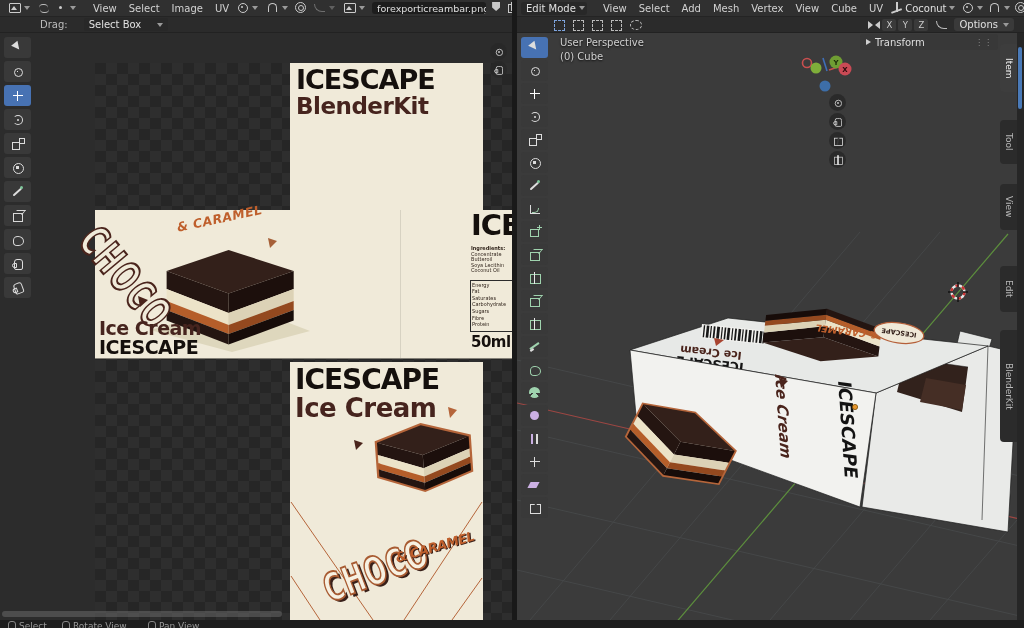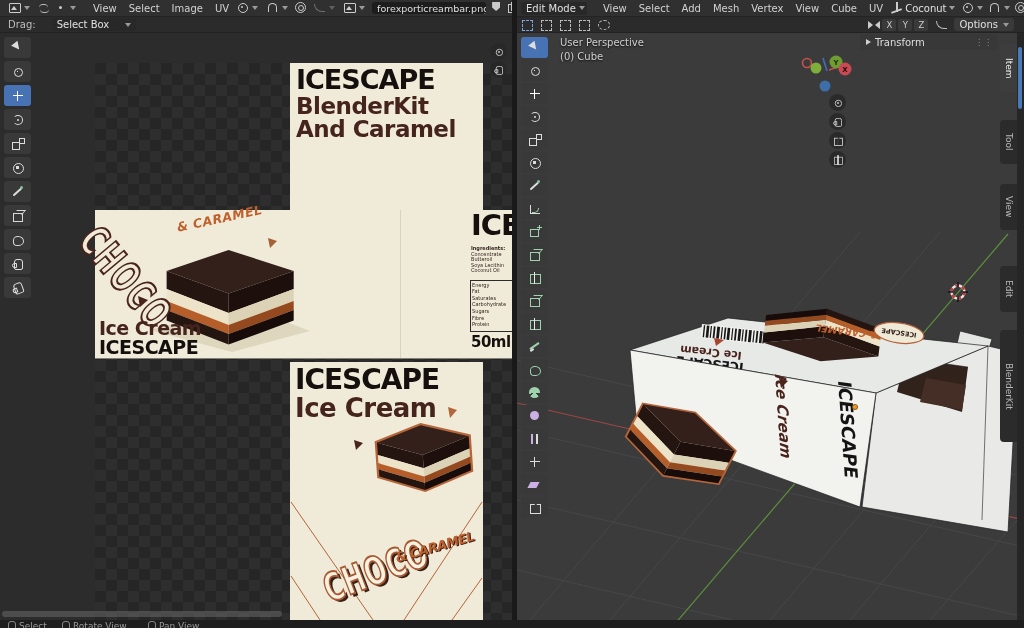--- a/index.html
+++ b/index.html
@@ -8,21 +8,21 @@
         -webkit-font-smoothing:antialiased;}
   .abs{position:absolute;}
   
   .editor{position:absolute;top:0;height:620px;overflow:hidden;}
   #uv-editor{left:0;width:512px;background:#2c2c2c;}
   #vp-editor{left:517px;width:507px;background:#3b3b3b;}
   #divider{position:absolute;left:512px;top:0;width:5px;height:620px;background:#191919;}
   .hrow{position:absolute;left:0;right:0;display:flex;align-items:center;
         font-size:10px;color:#d2d2d2;white-space:nowrap;}
   .row1{top:0;height:16px;background:#303030;border-bottom:1px solid #242424;}
-  .row2{top:17px;height:15px;background:#2b2b2b;border-bottom:1px solid #222;}
+  .row2{top:17px;height:15px;background:#2b2b2b;border-bottom:1px solid #222;padding-left:32px;}
   .menu{padding:0 6px;cursor:default;}
   .fieldbtn{display:flex;align-items:center;gap:3px;background:#282828;border-radius:3px;
             height:13px;padding:0 5px;color:#e0e0e0;}
   .chev{width:0;height:0;border-left:3px solid transparent;border-right:3px solid transparent;
         border-top:4px solid #9a9a9a;display:inline-block;}
   .dim{opacity:.45;}
   
   .tbtn{position:absolute;width:27px;height:21px;background:#393939;border-radius:3px;
         display:flex;align-items:center;justify-content:center;}
   .tbtn.active{background:#4772b3;}
@@ -154,21 +154,20 @@
       <g transform="translate(362,421) rotate(-4) scale(1.12,1.03)">
         <polygon points="12,22 52,8 94,22 94,55 52,71 12,55" fill="#f6efe0" stroke="#b5653a" stroke-width="4"></polygon>
         <use href="#icebar"></use>
       </g>
       <polygon points="448,407 457,410 450,418" fill="#b5653a"></polygon>
       <polygon points="354,440 363,443 356,450" fill="#4a241c"></polygon>
     </svg>
 
     <div class="pk" style="left:296px;top:66px;font-size:27px;color:#15100d;letter-spacing:-1px;">ICESCAPE</div>
     <div class="pk" style="left:296px;top:95px;font-size:23px;color:#46241e;">BlenderKit</div>
-    <div class="pk" style="left:296px;top:118px;font-size:23px;color:#46241e;">And Caramel</div>
 
     <div class="pk" style="left:104px;top:219px;font-size:27px;color:#f0ead9;-webkit-text-stroke:1.4px #4a241c;
           transform:rotate(50deg) scaleY(1.55);transform-origin:0 0;letter-spacing:2px;">CHOCO</div>
     <div class="pk" style="left:176px;top:222px;font-size:12.5px;font-style:italic;color:#bf5f2c;
           transform:rotate(-12deg);transform-origin:0 0;letter-spacing:.5px;">&amp; CARAMEL</div>
     <div class="pk" style="left:99px;top:319px;font-size:19px;color:#46241e;">Ice Cream</div>
     <div class="pk" style="left:99px;top:338px;font-size:19px;color:#15100d;">ICESCAPE</div>
 
     <div class="pk" style="left:471px;top:211px;font-size:29px;color:#15100d;letter-spacing:-1px;">ICESCAPE</div>
     <div class="abs" style="left:471px;top:246px;transform:scale(.55);transform-origin:0 0;color:#2a1d15;width:160px;">

